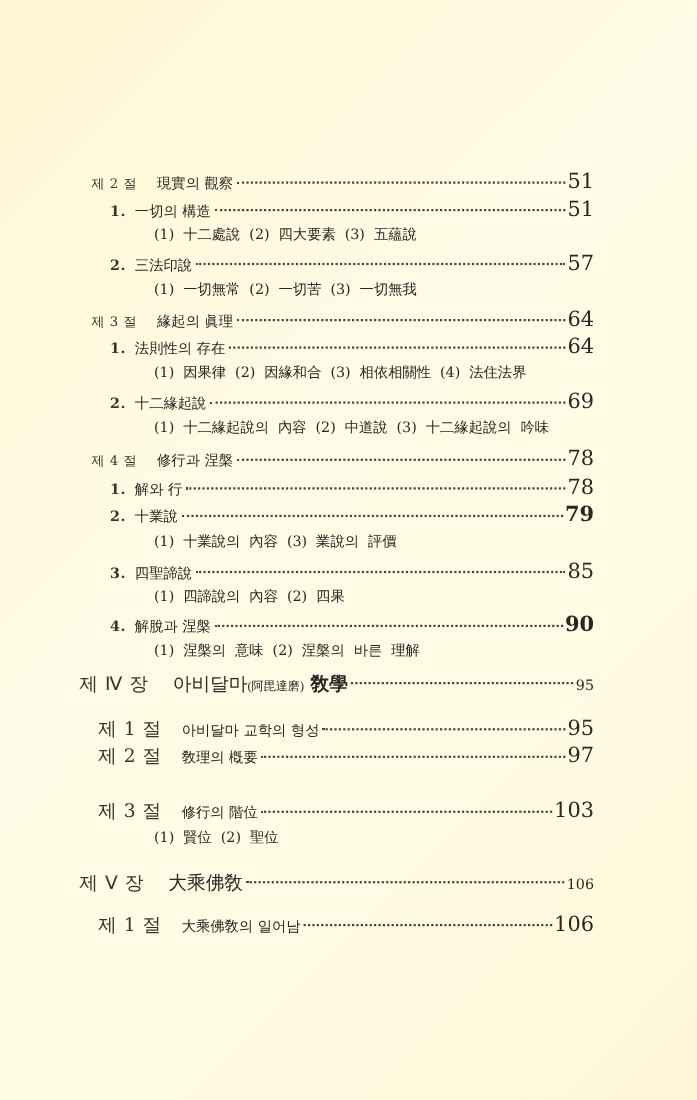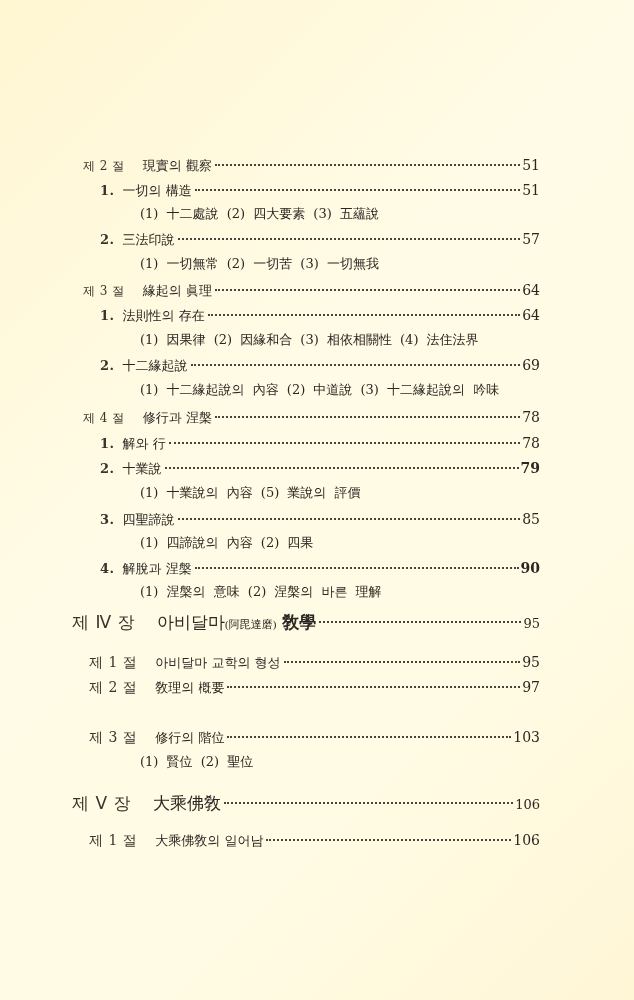--- a/index.html
+++ b/index.html
@@ -36,41 +36,41 @@
     .row.sub { left: 140px; right: 94px; }
     .row.chapter { left: 72px; right: 94px; font-size: 17px; line-height: 22px; height: 22px; }
     .row.chapter-section { left: 89px; right: 94px; }
 
     .label-prefix {
       letter-spacing: 0.5px;
       margin-right: 18px;
       color: #3a332c;
     }
     .row.section .label-prefix { font-size: 12px; }
-    .row.chapter-section .label-prefix { font-size: 14px; }
+    .row.chapter-section .label-prefix { font-size: 17px; }
     .row.item .label-prefix { margin-right: 8px; font-weight: bold; }
     .row.chapter .label-prefix { margin-right: 22px; font-family: "DejaVu Sans", "Liberation Sans", sans-serif; }
 
     .title { color: #2a2622; }
     .title .small { font-size: 11px; font-family: Liberation Serif, serif; }
     .title .bold { font-weight: bold; }
 
     .leader {
       flex: 1 1 auto;
       margin: 0 2px 0 3px;
       border-bottom: 2px dotted #4a433b;
       height: 0;
       position: relative;
       top: -4px;
       min-width: 10px;
     }
     .row.chapter .leader { top: -5px; }
 
     .page {
-      font-size: 14px;
+      font-size: 19px;
       color: #2a2622;
     }
     .row.chapter .page { font-size: 13px; }
 
     .sub .title { word-spacing: 4px; }
   </style>
 </head>
 <body>
 
 <div class="toc">
@@ -148,21 +148,21 @@
   </div>
 
   <div class="row item" style="top:459px">
     <span class="label-prefix">2.</span>
     <span class="title">十業說</span>
     <span class="leader"></span>
     <span class="page" style="font-weight:bold">79</span>
   </div>
 
   <div class="row sub" style="top:484px">
-    <span class="title">(1) 十業說의 內容 (5) 業說의 評價</span>
+    <span class="title">(1) 十業說의 內容 (3) 業說의 評價</span>
   </div>
 
   <div class="row item" style="top:510px">
     <span class="label-prefix">3.</span>
     <span class="title">四聖諦說</span>
     <span class="leader"></span>
     <span class="page">85</span>
   </div>
 
   <div class="row sub" style="top:534px">

